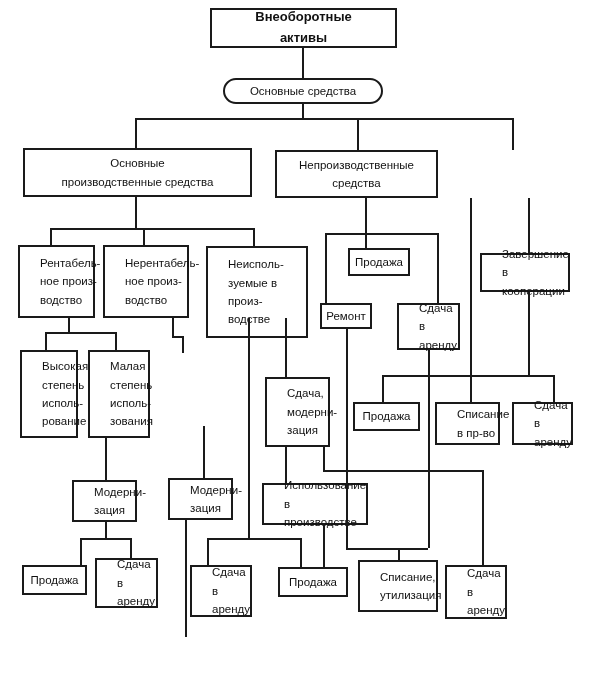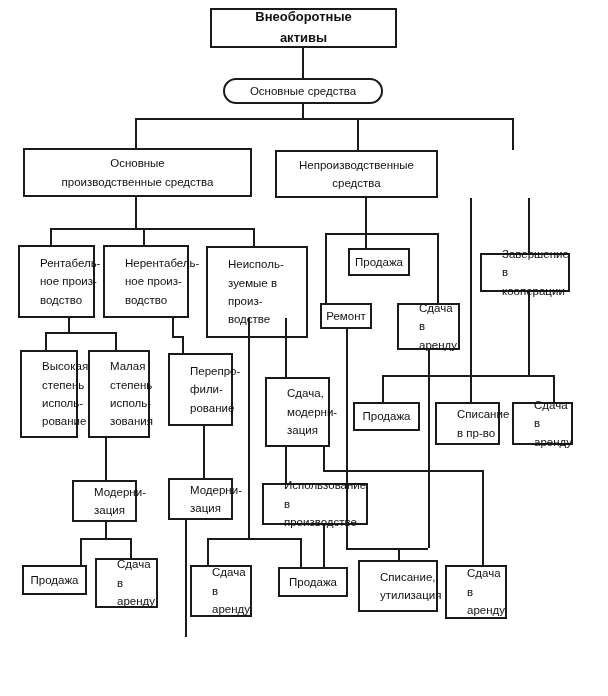--- a/index.html
+++ b/index.html
@@ -61,23 +61,20 @@
 в аренду</div>
 
   <div class="node" style="left:20px;top:350px;width:58px;height:88px;">Высокая
 степень
 исполь-
 рование</div>
   <div class="node" style="left:88px;top:350px;width:62px;height:88px;">Малая
 степень
 исполь-
 зования</div>
-  <div class="node" style="left:168px;top:353px;width:65px;height:73px;">Перепро-
-фили-
-рование</div>
   <div class="node" style="left:265px;top:377px;width:65px;height:70px;">Сдача,
 модерни-
 зация</div>
 
   <div class="node c" style="left:353px;top:402px;width:67px;height:29px;">Продажа</div>
   <div class="node" style="left:435px;top:402px;width:65px;height:43px;">Списание
 в пр-во</div>
   <div class="node" style="left:512px;top:402px;width:61px;height:43px;">Сдача
 в аренду</div>
 

